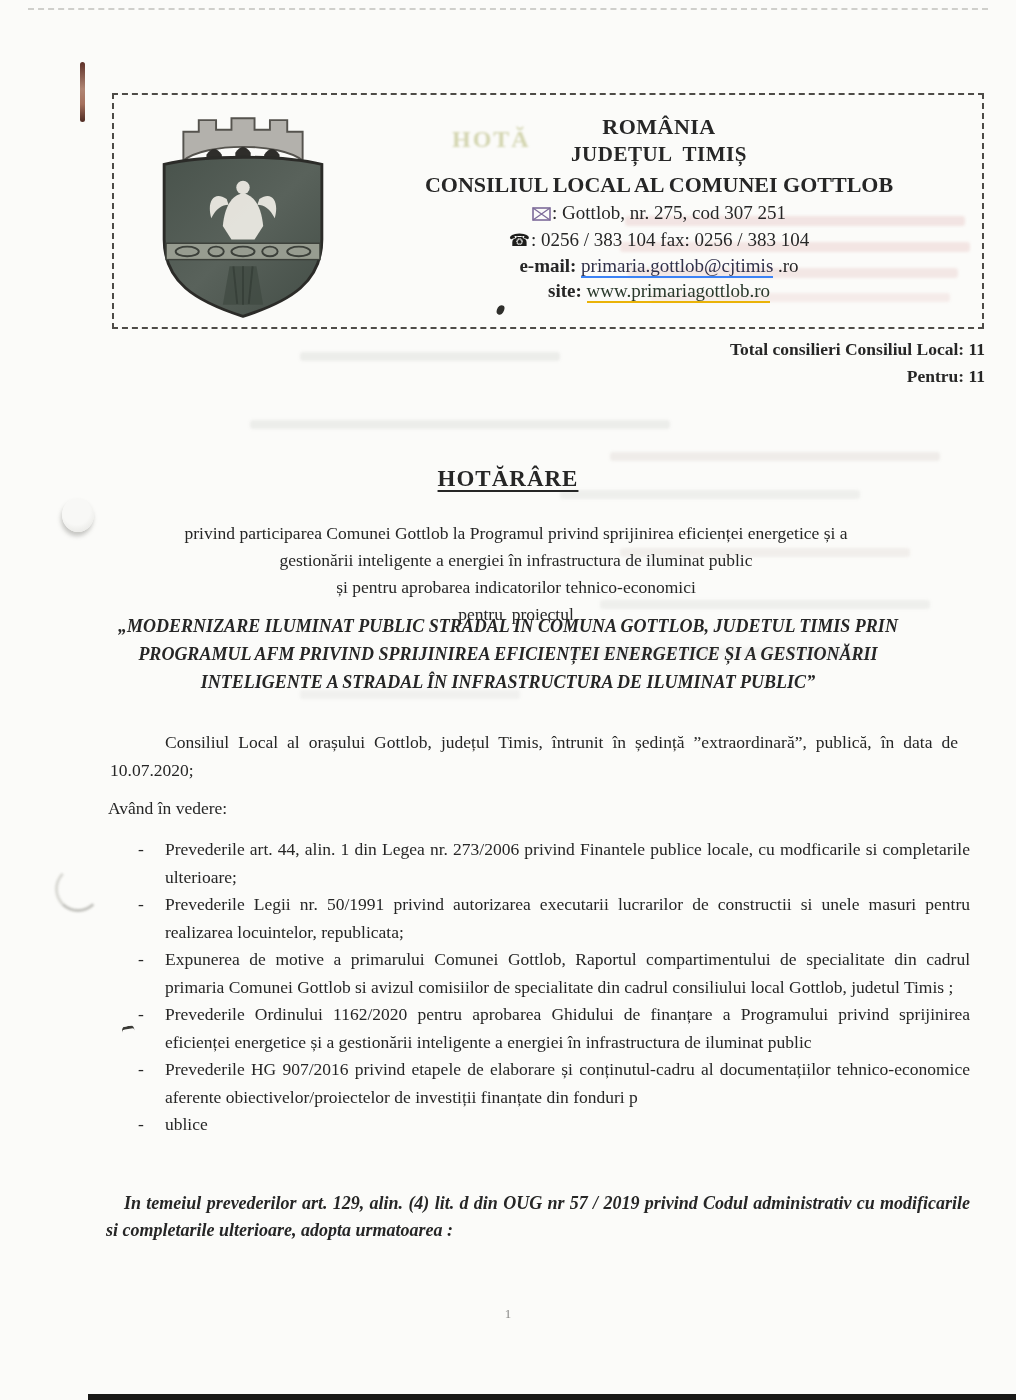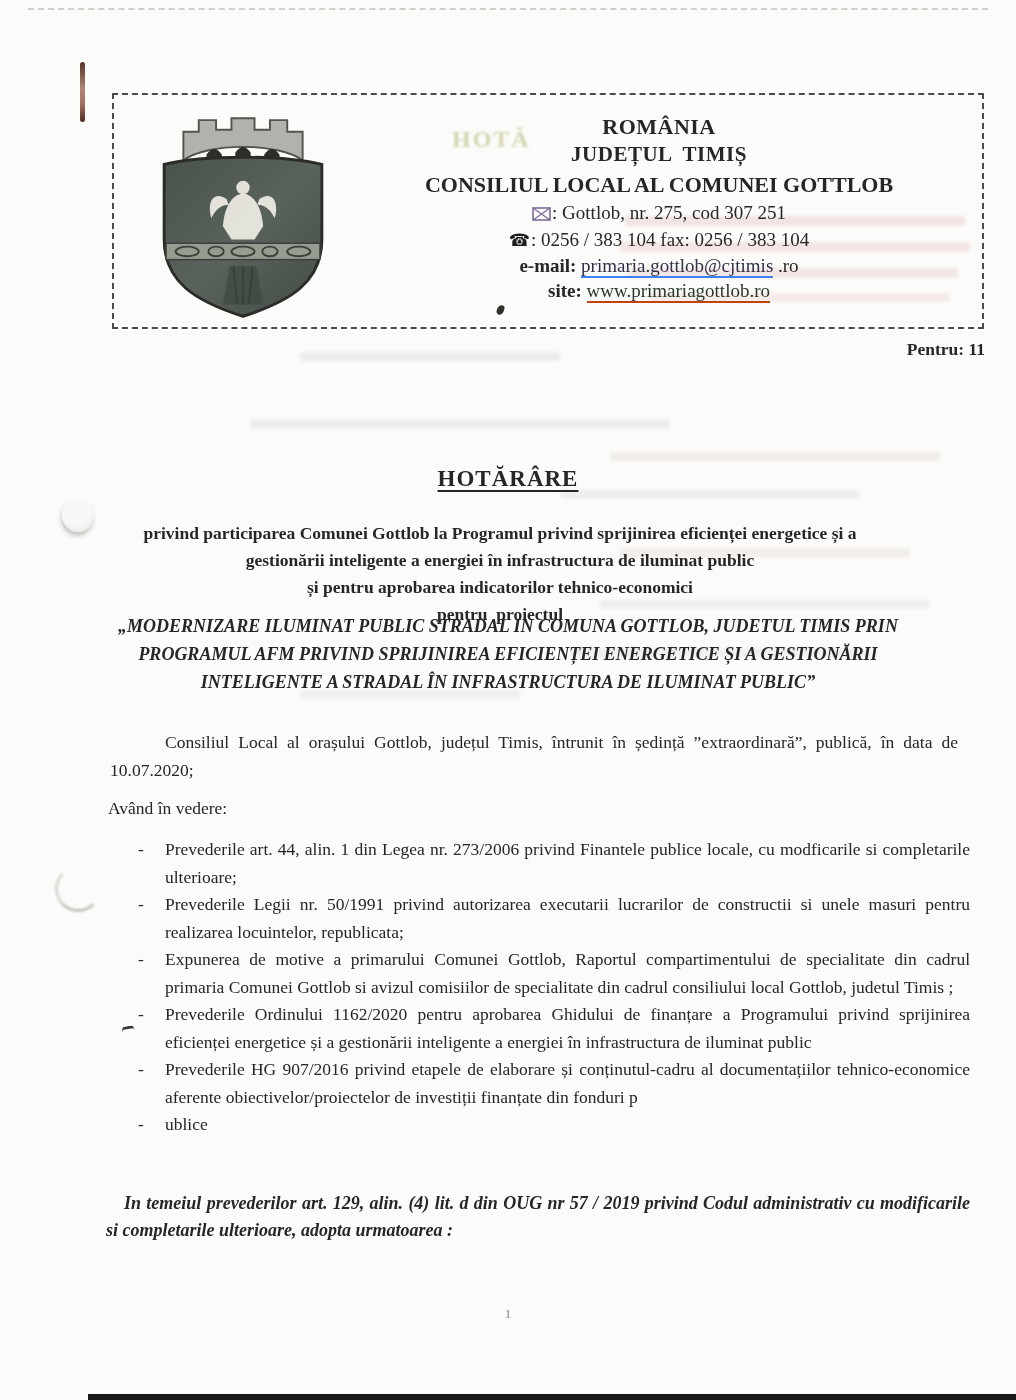--- a/index.html
+++ b/index.html
@@ -21,31 +21,31 @@
   .coa{position:absolute;left:24px;top:4px;width:210px;height:226px;}
   .header-text{position:absolute;left:230px;top:18px;width:630px;text-align:center;line-height:25px;}
   .h-country{font-weight:bold;font-size:22px;line-height:27px;letter-spacing:.5px;}
   .h-county{font-weight:bold;font-size:21px;line-height:29px;white-space:pre-wrap;letter-spacing:.5px;}
   .h-inst{font-weight:bold;font-size:22px;line-height:31px;}
   .h-line{font-size:19px;line-height:25px;}
   .env-icon{display:inline-block;vertical-align:-2px;margin-right:1px;}
   .phone-glyph{font-family:"DejaVu Sans",sans-serif;font-size:17px;color:#1d1d1b;margin-right:1px;}
   .h-link{text-decoration:none;cursor:pointer;}
   .link-email{color:#30304a;border-bottom:2px solid #3b82f6;}
-  .link-site{color:#29392b;border-bottom:2px solid #c2410c;}
+  .link-site{color:#29392b;border-bottom:2px solid #eab308;}
   .h-label{font-weight:bold;}
   
   .council{position:absolute;right:31px;top:336px;text-align:right;
     font-weight:bold;font-size:17.5px;line-height:27px;}
   
   .doc-title{position:absolute;left:0;top:466px;width:1016px;text-align:center;
     font-weight:bold;font-size:23px;letter-spacing:1px;
     text-decoration:underline;text-underline-offset:4px;text-decoration-thickness:2px;}
-  .subtitle{position:absolute;left:77px;top:520px;width:846px;text-align:center;
-    font-weight:bold;font-size:17.5px;line-height:27px;}
+  .subtitle{position:absolute;left:93px;top:520px;width:846px;text-align:center;
+    font-weight:normal;font-size:17.5px;line-height:27px;}
   .subtitle .pre{white-space:pre-wrap;}
   .project-title{position:absolute;left:70px;top:612px;width:876px;text-align:center;
     font-weight:bold;font-style:italic;font-size:18px;line-height:28px;}
   
   .intro{position:absolute;left:110px;top:728px;width:848px;margin:0;
     font-size:17.5px;line-height:28px;text-align:justify;text-indent:55px;}
   .having{position:absolute;left:108px;top:798px;font-size:17.5px;}
   .list{position:absolute;left:110px;top:836px;width:860px;font-size:17.5px;line-height:27.5px;}
   .list-item{position:relative;padding-left:55px;}
   .list-item .dash{position:absolute;left:28px;top:0;}
@@ -155,20 +155,21 @@
       </div>
       <div class="h-line">
         <span class="h-label">site:</span>
         <a class="h-link link-site">www.primariagottlob.ro</a>
       </div>
     </div>
   </div>
   <div class="comma-mark"></div>
 
   <div class="council">
+    <div>Total consilieri Consiliul Local: 11</div>
     <div>Pentru: 11</div>
   </div>
 
   <div class="doc-title">HOTĂRÂRE</div>
 
   <div class="subtitle">
     <div>privind participarea Comunei Gottlob la Programul privind sprijinirea eficienței energetice și a</div>
     <div>gestionării inteligente a energiei în infrastructura de iluminat public</div>
     <div>și pentru aprobarea indicatorilor tehnico-economici</div>
     <div class="pre">pentru  proiectul</div>

